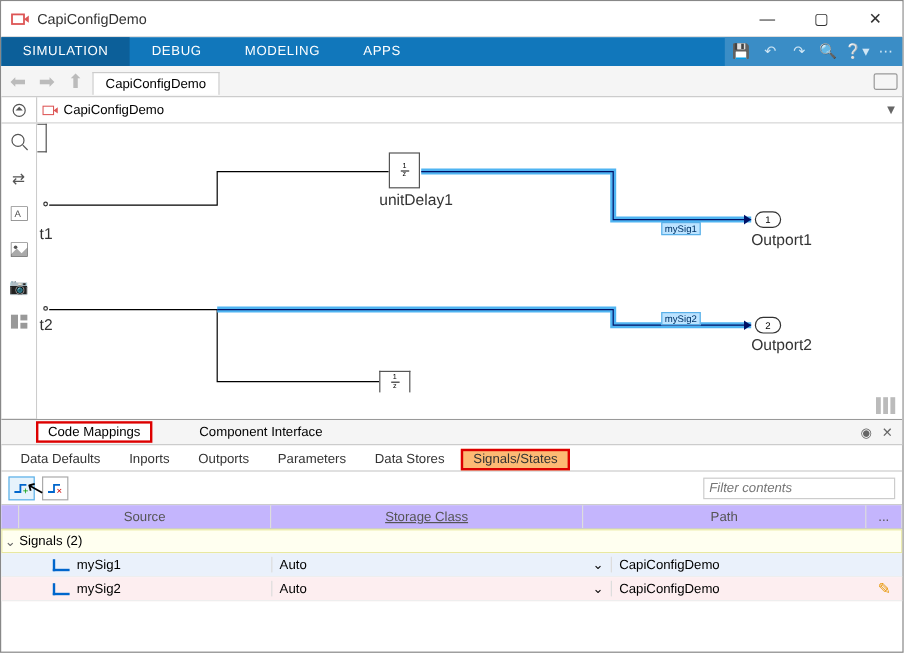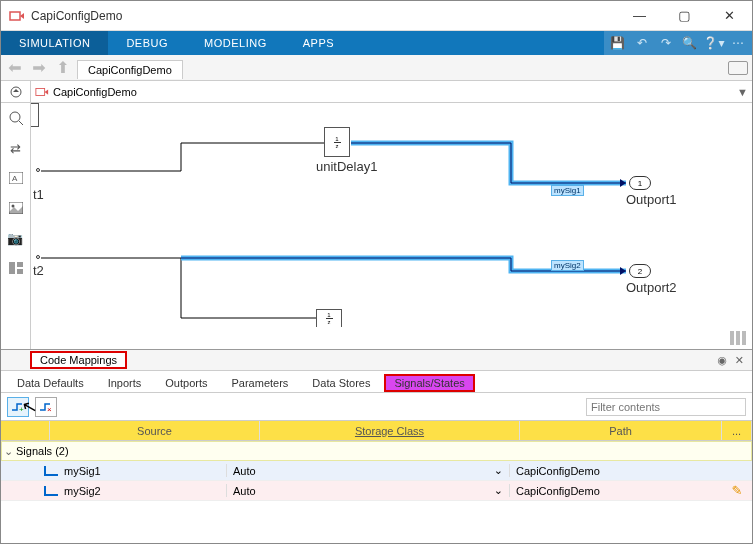--- a/index.html
+++ b/index.html
@@ -49,29 +49,29 @@
 
   
   .panel-tabs { height: 22px; border-top: 1px solid #999; border-bottom:1px solid #ccc; display: flex; align-items: center; font-size: 11px; background:#f5f5f5;}
   .ptab { padding: 3px 10px; border-right: 1px solid #ccc; background:#fff;margin-left:29px;}
   .ptab.sel { border: 2px solid #d00; padding: 1px 8px; background:#fff;}
   .ptab.plain { background:transparent; border-right:none;}
   .panel-right { margin-left:auto; display:flex; gap:8px; padding-right:8px; color:#666;}
 
   .subtabs { height: 22px; border-bottom: 1px solid #ccc; display: flex; align-items: flex-end; font-size: 11px; padding-left:6px; gap:4px;}
   .stab { padding: 3px 10px; color:#333;}
-  .stab.sel { border:2px solid #d00; padding:1px 8px; background:#d946ef;}
+  .stab.sel { border:2px solid #d00; padding:1px 8px; background:#fdba74;}
 
   .toolbar-row { height: 28px; display:flex; align-items:center; padding:0 6px; gap:6px; border-bottom:1px solid #ccc;}
   .tb-btn { width:22px; height:20px; border:1px solid #aaa; background:#fff; display:flex; align-items:center; justify-content:center; font-size:11px;}
   .tb-btn.sel { border:1px solid #59b0e8; background:#e6f3fc;}
   .filter { margin-left:auto; width:160px; }
-  .filter input { width:100%; font-size:11px; padding:2px 4px; border:1px solid #ccc; color:#888;}
-
-  .grid-head { height:20px; display:flex; background:#fde047; border-bottom:1px solid #ccc; font-size:11px; color:#555;padding-left:34px;}
+  .filter input { width:100%; font-size:11px; padding:2px 4px; border:1px solid #ccc; color:#888;font-style:italic;}
+
+  .grid-head { height:20px; display:flex; background:#c4b5fd; border-bottom:1px solid #ccc; font-size:11px; color:#555;}
   .gh { display:flex; align-items:center; justify-content:center; border-right:1px solid #ddd;}
   .gh1 { width:15px;}
   .gh2 { width:210px;}
   .gh3 { width:260px;text-decoration:underline;}
   .gh4 { flex:1;text-align:center;}
   .gh5 { width:30px;}
 
   .group-row { height:20px; background:#fffff0; border:1px solid #e8e8a0; display:flex; align-items:center; font-size:11px; padding-left:2px;}
   .group-row .chev { width:12px; color:#666;}
 
@@ -222,20 +222,21 @@
     <div class="canvas-scroll">
         <div></div>
         <div></div>
         <div></div>
       </div>
   </div>
 </div>
 
 <div class="panel-tabs">
   <div class="ptab sel">Code Mappings</div>
+  <div class="ptab plain">Component Interface</div>
   <div class="panel-right">
     <span>◉</span>
     <span>✕</span>
   </div>
 </div>
 
 <div class="subtabs">
   <div class="stab">Data Defaults</div>
   <div class="stab">Inports</div>
   <div class="stab">Outports</div>

